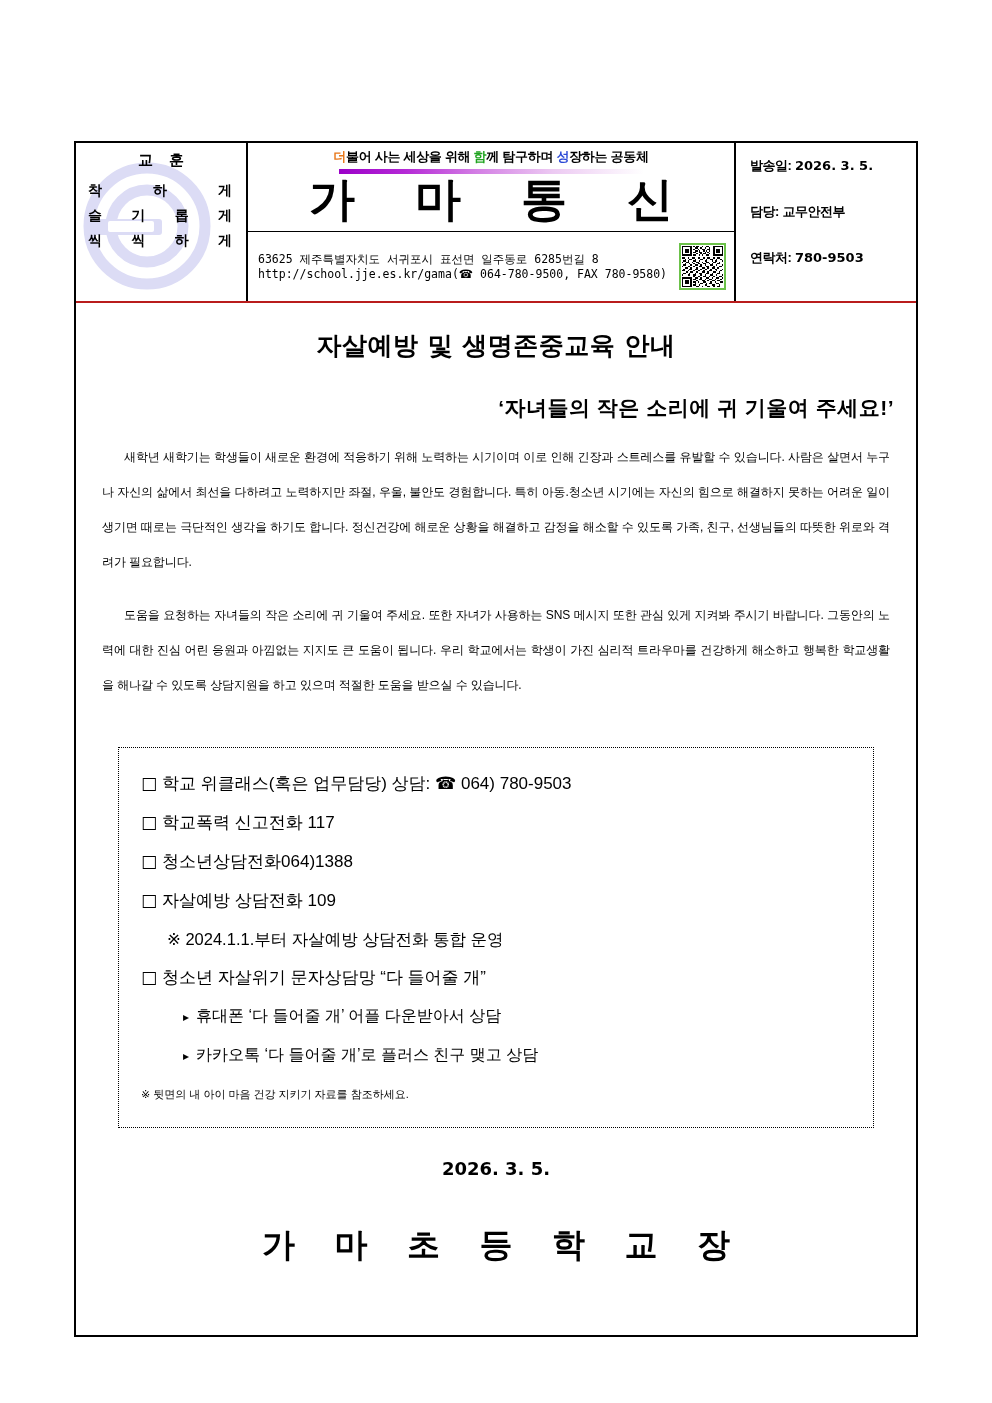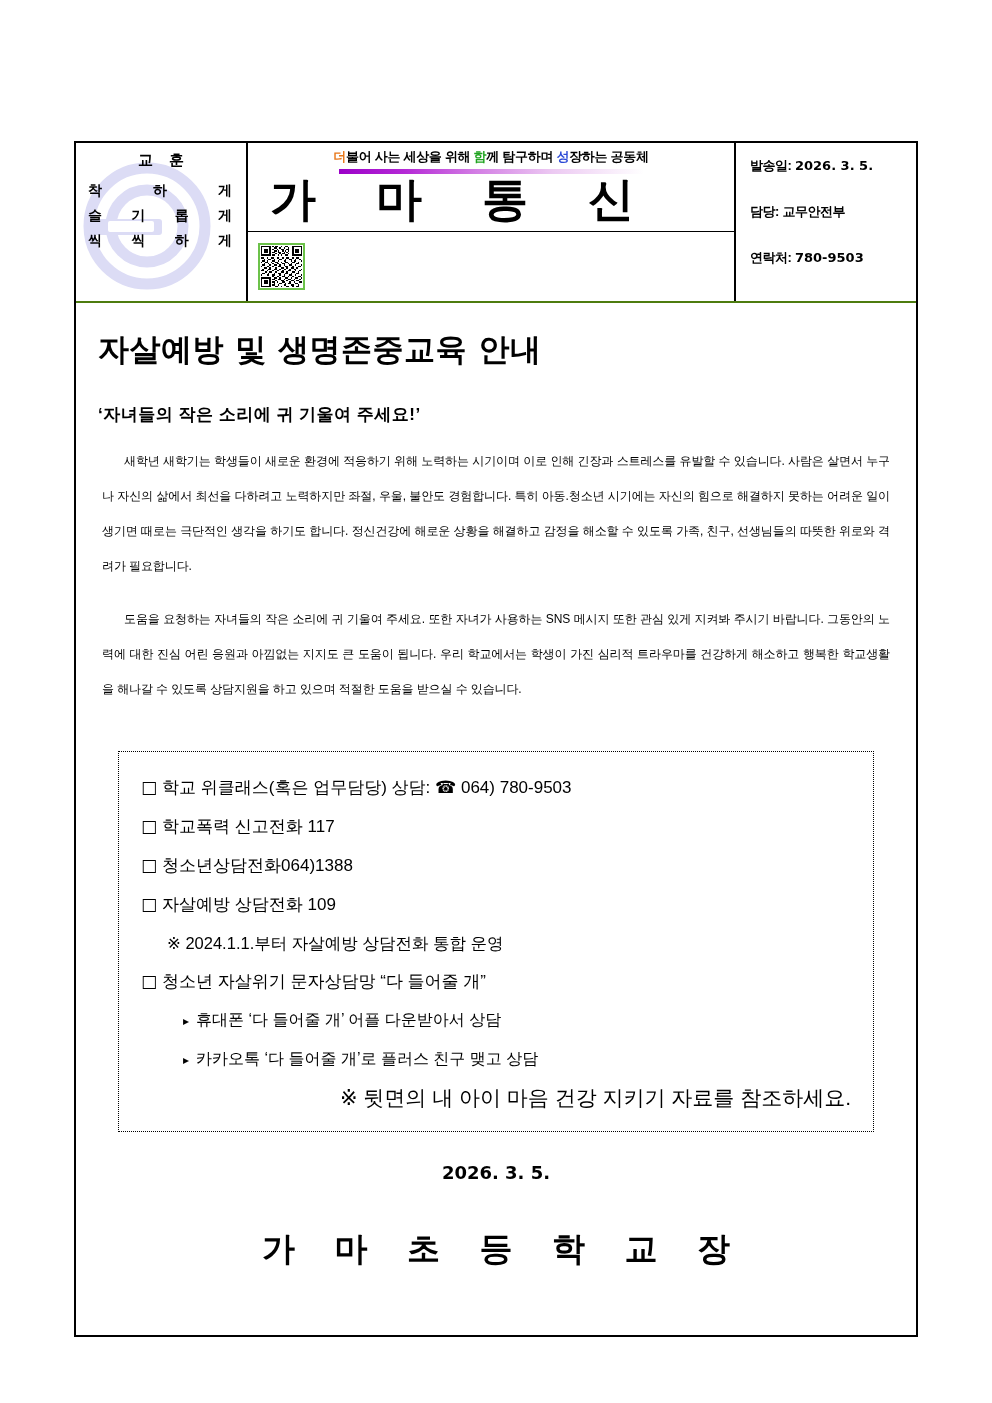--- a/index.html
+++ b/index.html
@@ -24,21 +24,21 @@
     height: 1196px;
     border: 2px solid #000;
     box-sizing: border-box;
     background: #fff;
   }
 
   
   .masthead {
     display: flex;
     height: 160px;
-    border-bottom: 2px solid #4d7c0f;
+    border-bottom: 2px solid #b91c1c;
     box-sizing: border-box;
   }
 
   
   .motto-cell {
     width: 172px;
     border-right: 2px solid #000;
     box-sizing: border-box;
     position: relative;
     overflow: hidden;
@@ -101,21 +101,21 @@
   .slogan .c-orange { color: #E8771A; }
   .slogan .c-green  { color: #1FA31F; }
   .slogan .c-blue   { color: #2B49D6; }
   .grad-bar {
     margin: 3px auto 0 auto;
     width: 305px;
     height: 5px;
     background: linear-gradient(to right, #9b00c8 0%, #b52ad6 22%, #d37ee4 45%, #ecc9f2 70%, #ffffff 100%);
   }
   .paper-title {
-    text-align: left;
+    text-align: center;
     font-family: "DejaVu Sans", sans-serif;
     font-size: 46px;
     font-weight: bold;
     letter-spacing: 22px;
     padding-left: 22px;
     line-height: 54px;
     margin-top: -2px;
   }
   .addr-block {
     flex: 1;
@@ -156,30 +156,30 @@
     white-space: nowrap;
   }
   .info-row .lbl { letter-spacing: -0.5px; }
   .info-row .val { font-family: "DejaVu Sans", sans-serif; font-weight: bold; }
 
   
   .body-area {
     padding: 18px 22px 0 22px;
   }
   .doc-title {
-    text-align: left;
+    text-align: center;
     font-family: "DejaVu Sans", sans-serif;
-    font-size: 31px;
+    font-size: 25px;
     font-weight: bold;
     letter-spacing: 0.5px;
     margin: 8px 0 0 0;
   }
   .doc-subtitle {
-    text-align: left;
-    font-size: 17px;
+    text-align: right;
+    font-size: 21px;
     font-weight: bold;
     letter-spacing: 0.5px;
     margin: 32px 0 0 0;
   }
   .para {
     font-size: 12px;
     line-height: 35px;
     text-align: justify;
     text-justify: inter-character;
     margin: 18px 4px 0 4px;
@@ -197,21 +197,21 @@
   }
   .cb-line {
     font-size: 17px;
     line-height: 38px;
     white-space: nowrap;
   }
   .cb-line .box-mark { font-family: "DejaVu Sans", sans-serif; margin-right: 5px; }
   .cb-line.note { padding-left: 26px; font-size: 16.5px; }
   .cb-line.sub  { padding-left: 42px; font-size: 16px; }
   .cb-line.sub .tri { font-size: 12px; margin-right: 7px; }
-  .cb-line.final { font-size: 21px; text-align: right; }
+  .cb-line.final { font-size: 11px; }
 
   
   .footer-date {
     text-align: center;
     font-family: "DejaVu Sans", sans-serif;
     font-size: 18px;
     font-weight: bold;
     margin-top: 30px;
   }
   .footer-school {
@@ -262,20 +262,24 @@
 
     <div class="center-cell">
       <div class="slogan-block">
         <div class="slogan">
           <span class="c-orange">더</span><span>불어 사는 세상을 위해 </span><span class="c-green">함</span><span>께 탐구하며 </span><span class="c-blue">성</span><span>장하는 공동체</span>
         </div>
         <div class="grad-bar"></div>
         <div class="paper-title">가 마 통 신</div>
       </div>
       <div class="addr-block">
+        <div class="addr-text">
+          <div>63625 제주특별자치도 서귀포시 표선면 일주동로 6285번길 8</div>
+          <div><span>http://school.jje.es.kr/gama</span>(<span class="phone-ico">☎</span> <span>064-780-9500, FAX 780-9580)</span></div>
+        </div>
         <div class="qr">
           <svg viewBox="0 0 29 29" width="100%" height="100%" shape-rendering="crispEdges">
             <rect width="29" height="29" fill="#fff"></rect>
             <g fill="#000">
               <rect x="0" y="0" width="7" height="1"></rect>
                 <rect x="0" y="6" width="7" height="1"></rect>
               <rect x="0" y="0" width="1" height="7"></rect>
                 <rect x="6" y="0" width="1" height="7"></rect>
               <rect x="2" y="2" width="3" height="3"></rect>
               <rect x="22" y="0" width="7" height="1"></rect>

